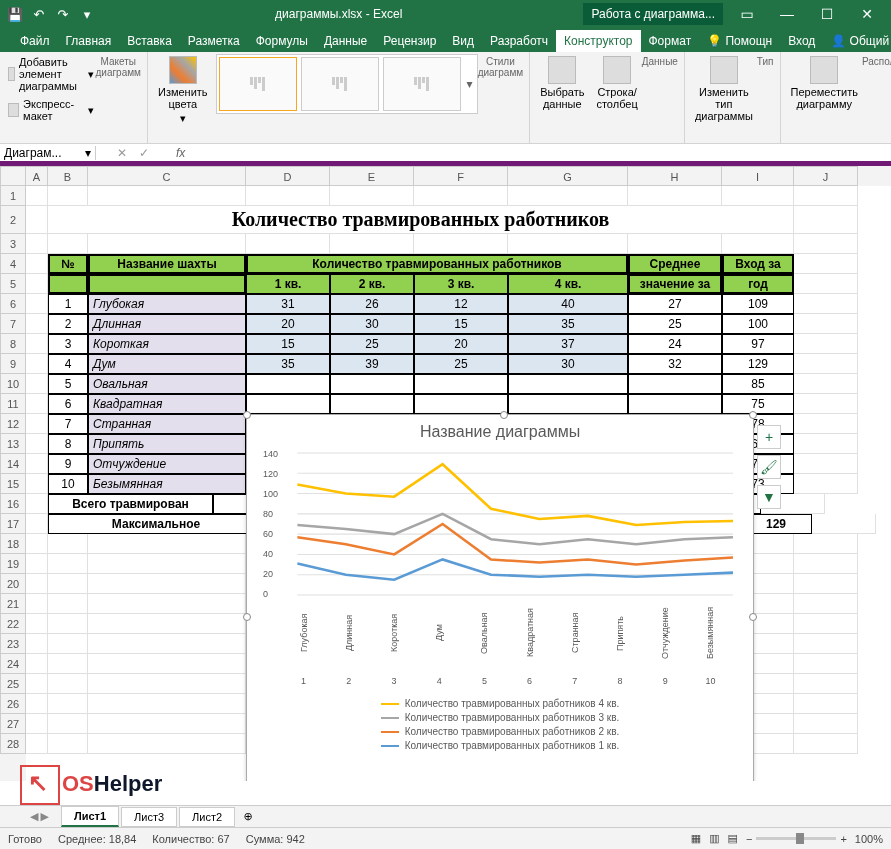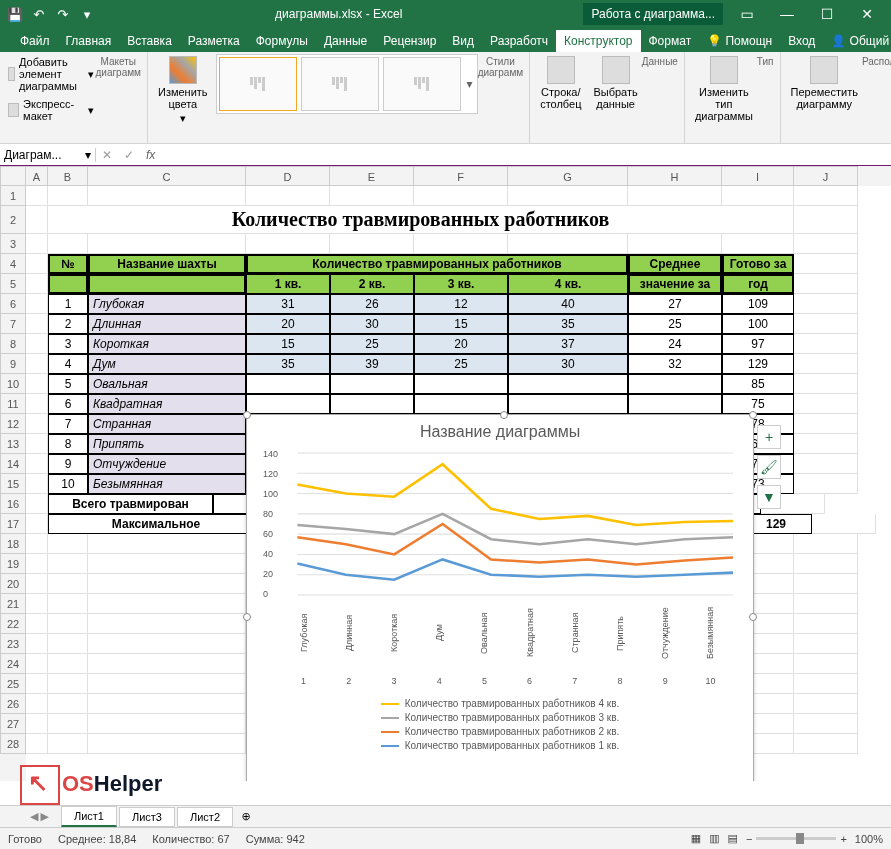--- a/index.html
+++ b/index.html
@@ -28,21 +28,21 @@
 .rbtn .ico { width: 28px; height: 28px; background: #ddd; border: 1px solid #bbb; }
 .smallbtn { display: flex; align-items: center; gap: 4px; padding: 2px; cursor: pointer; font-size: 11px; }
 .smallbtn .ico { width: 14px; height: 14px; background: #ddd; border: 1px solid #bbb; }
 .gallery { display: flex; gap: 4px; border: 1px solid #ccc; padding: 2px; background: #fff; }
 .gallery .gitem { width: 78px; height: 54px; border: 1px solid #ccc; background: #fafafa; font-size: 6px; color: #999; display: flex; flex-direction: column; align-items: center; justify-content: center; gap: 2px; }
 .gallery .gitem.sel { border: 1px solid #f5a623; }
 .gallery .gitem .bars { display: flex; gap: 1px; }
 .gallery .gitem .bars span { width: 3px; background: #ccc; }
 
 
-.fbar { display: flex; height: 22px; border-bottom: 1px solid #701a75; align-items: center; font-size: 12px; }
+.fbar { display: flex; height: 22px; border-bottom: 5px solid #701a75; align-items: center; font-size: 12px; gap: 15px; }
 .namebox { width: 96px; border-right: 1px solid #ccc; padding: 0 4px; display: flex; align-items: center; justify-content: space-between; }
 .fbar .btns { display: flex; }
 .fbar .btns span { width: 22px; text-align: center; color: #999; cursor: pointer; }
 .fbar .fx { padding: 0 6px; color: #666; font-style: italic; }
 
 
 .gridwrap { display: flex; height: 615px; }
 .rowhead-col { width: 26px; background: #f3f3f3; }
 .rowhead-col .corner { height: 20px; border: 1px solid #ccc; background: #f3f3f3; }
 .rowhead-col .rh { height: 20px; border: 1px solid #ccc; border-top: none; text-align: center; font-size: 11px; color: #555; line-height: 20px; }
@@ -81,21 +81,21 @@
 .xcat { flex: 1; text-align: center; }
 .xcat .vlbl { writing-mode: vertical-rl; transform: rotate(180deg); font-size: 9px; color: #595959; display: inline-block; height: 68px; }
 .xcat .num { font-size: 9px; color: #595959; margin-top: 6px; }
 .legend { margin: 12px 20px; font-size: 10px; color: #595959; }
 .legend div { display: flex; align-items: center; gap: 6px; margin: 3px 0; justify-content: center; }
 .legend .sw { width: 18px; height: 2px; }
 
 
 .sheettabs { position: absolute; bottom: 22px; left: 0; right: 0; height: 22px; background: #f3f3f3; border-top: 1px solid #ccc; display: flex; align-items: center; font-size: 11px; padding-left: 30px; gap: 2px; }
 .sheettabs .st { padding: 3px 12px; border: 1px solid #ccc; background: #fff; cursor: pointer; }
-.sheettabs .st.active { border-bottom: 2px solid #217346; font-weight: normal; }
+.sheettabs .st.active { border-bottom: 2px solid #217346; font-weight: bold; }
 .sheettabs .newsheet { width: 22px; text-align: center; cursor: pointer; }
 
 
 .status { position: absolute; bottom: 0; left: 0; right: 0; height: 22px; background: #f3f3f3; border-top: 1px solid #ccc; display: flex; align-items: center; font-size: 11px; padding: 0 8px; gap: 16px; color: #444; }
 .status .right { margin-left: auto; display: flex; align-items: center; gap: 8px; }
 .zoom { display: flex; align-items: center; gap: 4px; }
 .zoom .track { width: 80px; height: 3px; background: #ccc; position: relative; }
 .zoom .thumb { position: absolute; left: 40px; top: -4px; width: 8px; height: 11px; background: #888; }
 
 .watermark { position: absolute; left: 20px; bottom: 44px; font-size: 22px; font-weight: bold; font-family: Arial; }
@@ -168,25 +168,25 @@
           </div>
         <span style="align-self:center;padding:0 2px;color:#666">▾</span>
       </div>
     </div>
     <div class="lbl">Стили диаграмм</div>
   </div>
   <div class="rgroup">
     <div class="content">
       <div class="rbtn">
           <span class="ico"></span>
-          <span>Строка/ столбец</span>
+          <span>Выбрать данные</span>
         </div>
       <div class="rbtn">
           <span class="ico"></span>
-          <span>Выбрать данные</span>
+          <span>Строка/ столбец</span>
         </div>
     </div>
     <div class="lbl">Данные</div>
   </div>
   <div class="rgroup">
     <div class="content">
         <div class="rbtn">
           <span class="ico"></span>
           <span>Изменить тип диаграммы</span>
         </div>
@@ -293,21 +293,21 @@
           <div class="cell wH"></div>
           <div class="cell wI"></div>
           <div class="cell wJ"></div>
         </div>
         <div class="row">
           <div class="cell wA"></div>
           <div class="cell wB hdr">№</div>
           <div class="cell wC hdr">Название шахты</div>
           <div class="cell wD hdr" style="width: 382px;">Количество травмированных работников</div>
           <div class="cell wH hdr">Среднее</div>
-          <div class="cell wI hdr">Готово за</div>
+          <div class="cell wI hdr">Вход за</div>
           <div class="cell wJ"></div>
         </div>
         <div class="row">
           <div class="cell wA"></div>
           <div class="cell wB hdr"></div>
           <div class="cell wC hdr"></div>
           <div class="cell wD hdr2">1 кв.</div>
           <div class="cell wE hdr2">2 кв.</div>
           <div class="cell wF hdr2">3 кв.</div>
           <div class="cell wG hdr2">4 кв.</div>

